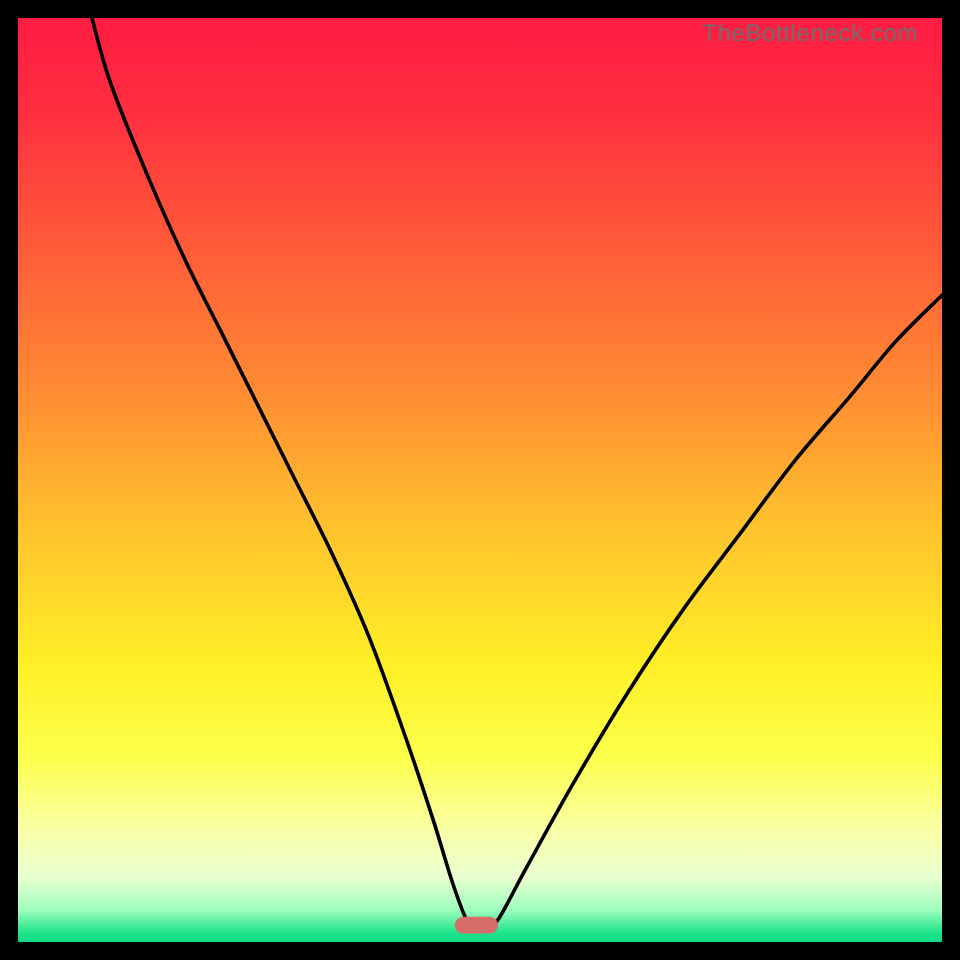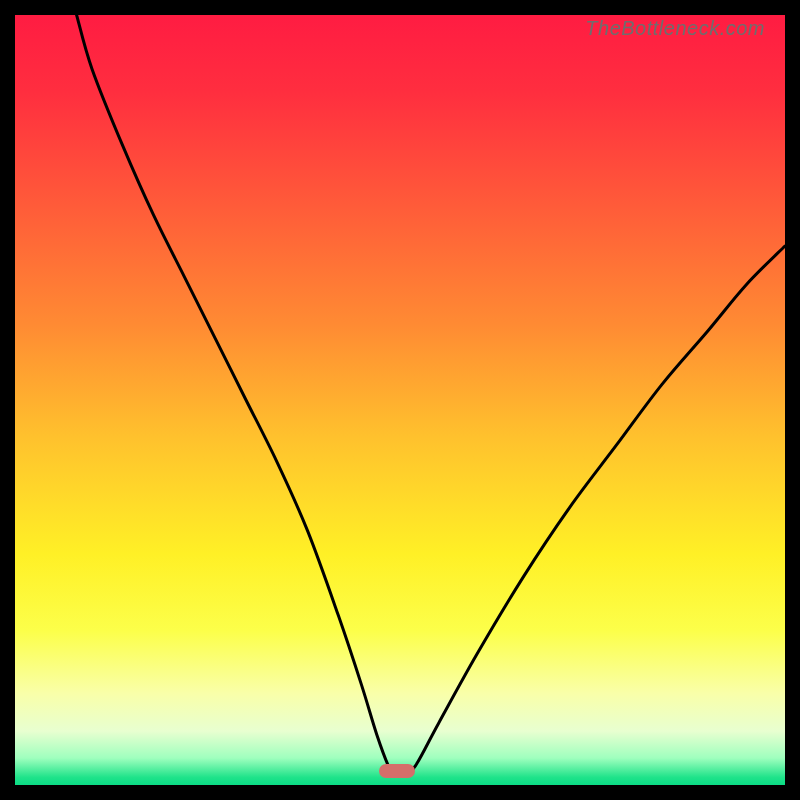--- a/index.html
+++ b/index.html
@@ -16,21 +16,20 @@
     background: #000;
     position: relative;
   }
   .plot-area {
     position: absolute;
     left: 15px;
     top: 15px;
     width: 770px;
     height: 770px;
     overflow: hidden;
-    font-style: italic;
   }
   .bg-gradient {
     position: absolute;
     left: 0; top: 0; right: 0; bottom: 0;
   }
   svg.curve {
     position: absolute;
     left: 0; top: 0;
     width: 770px;
     height: 770px;

